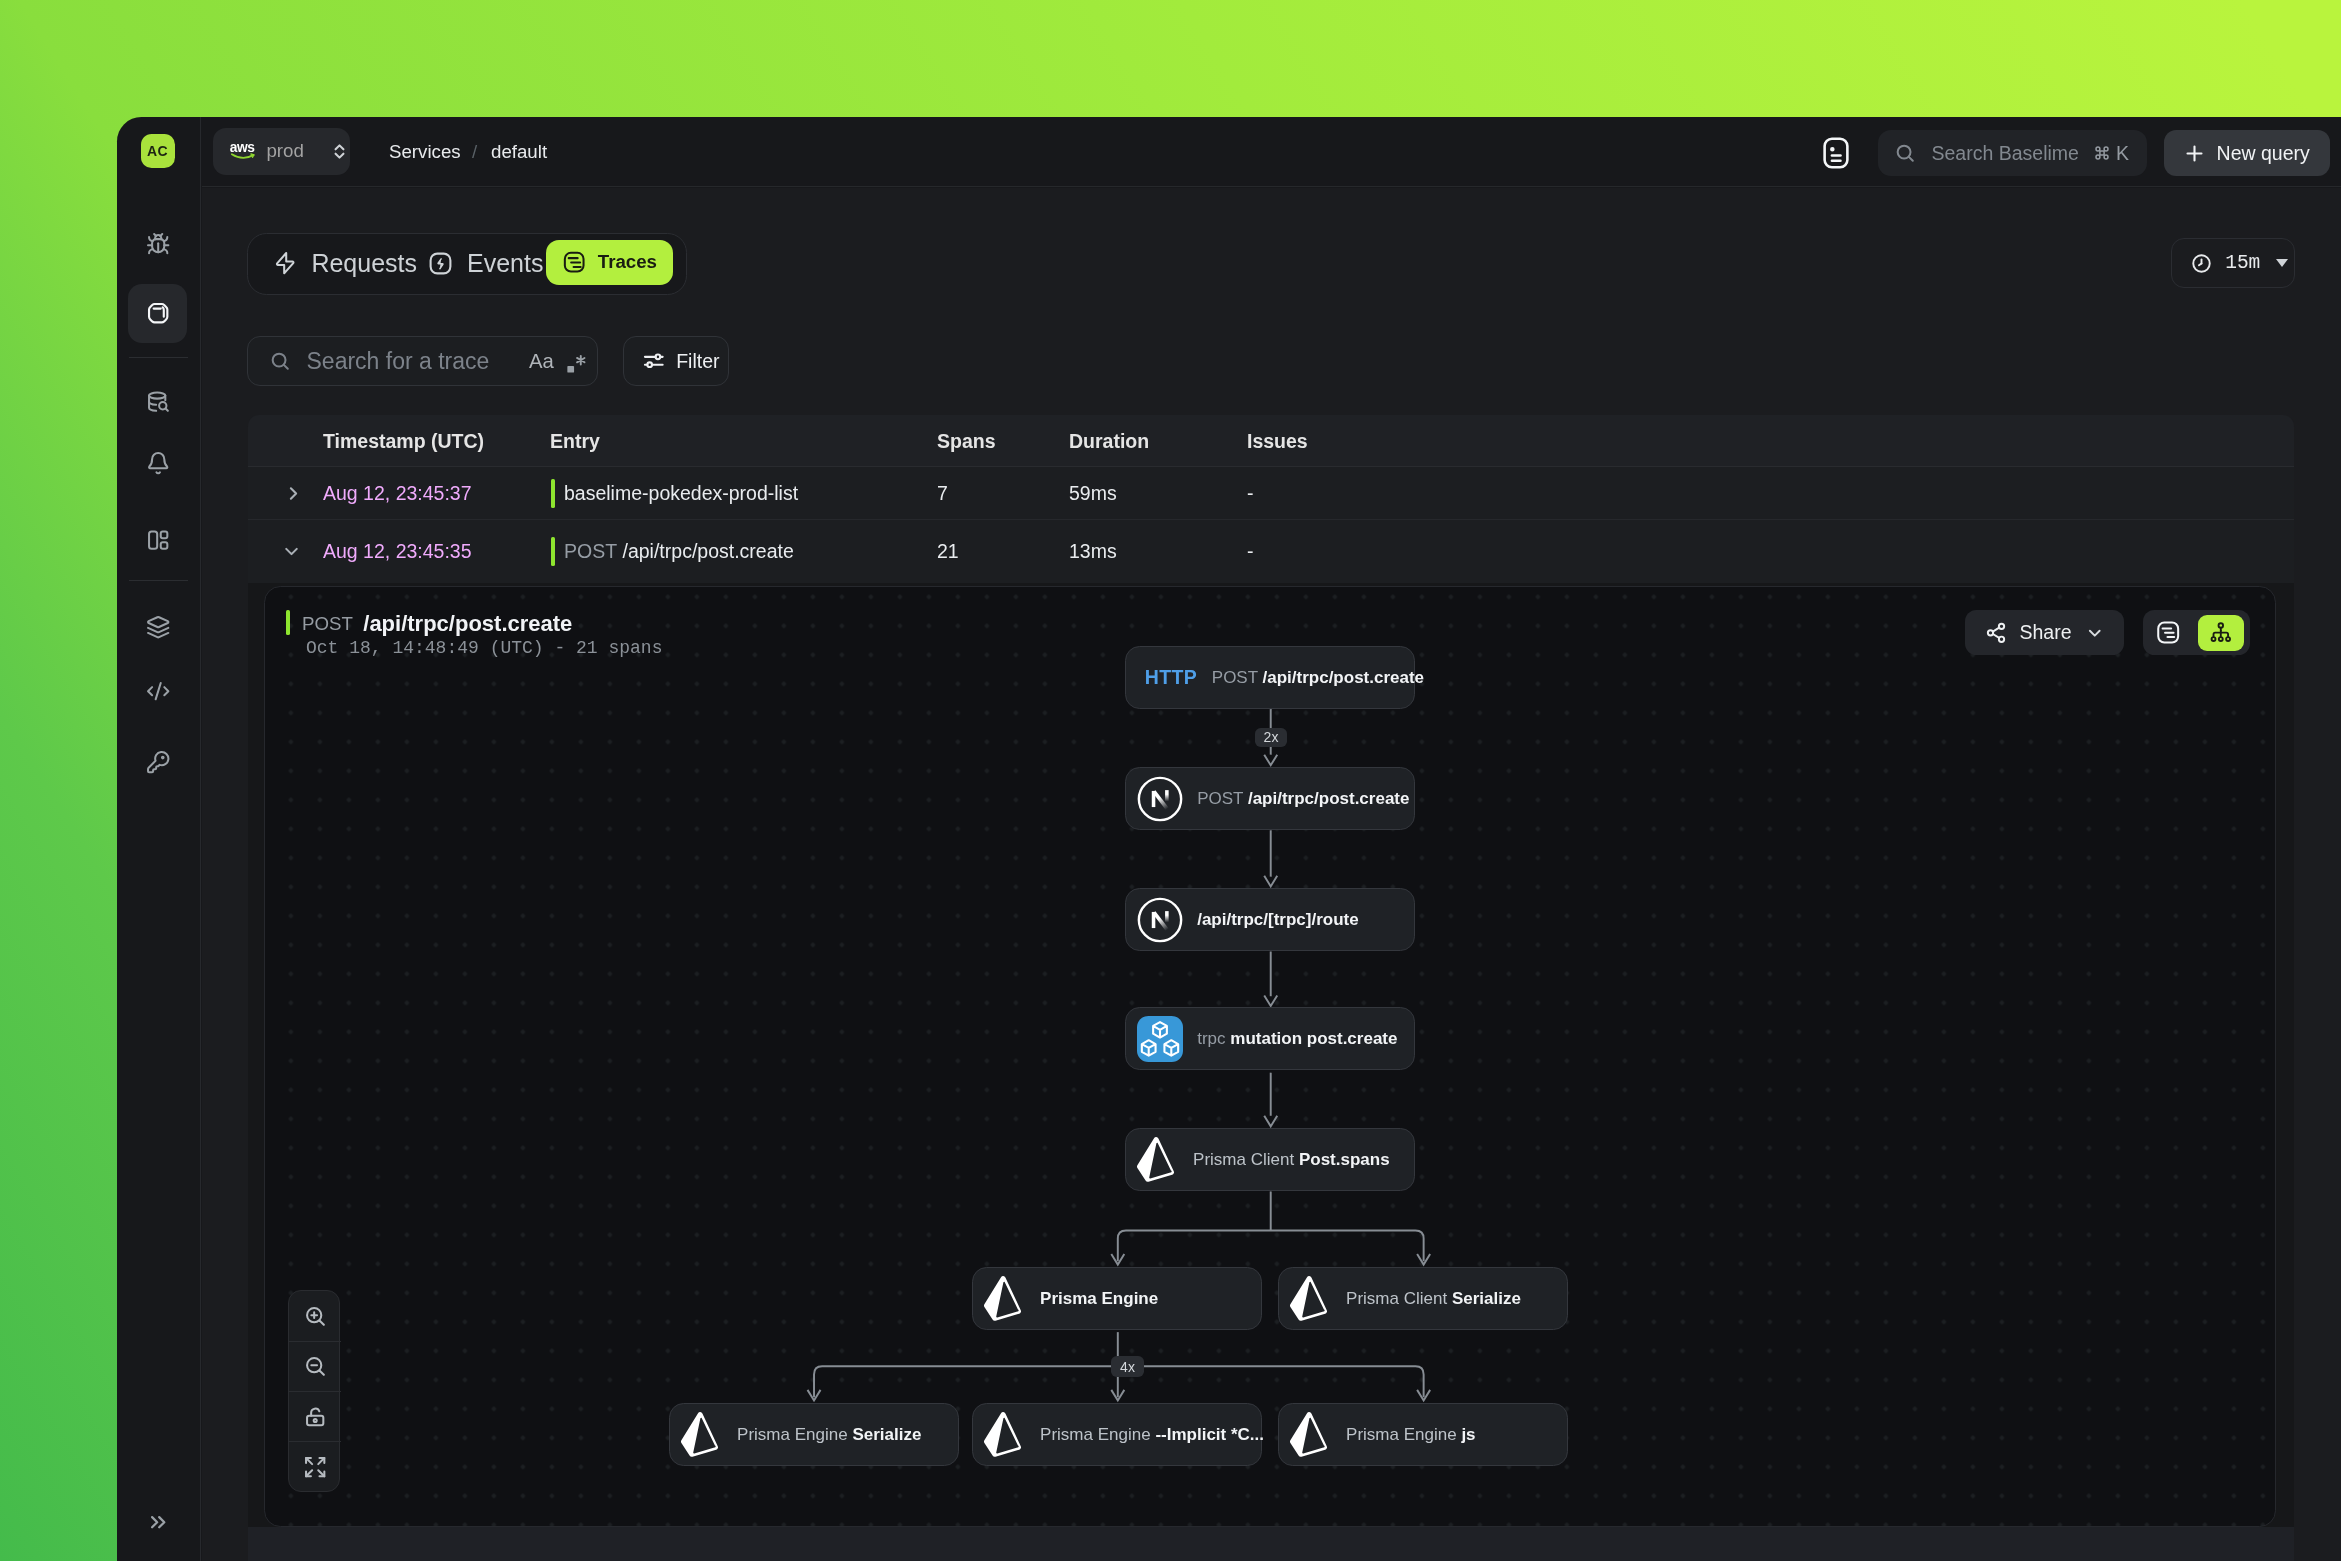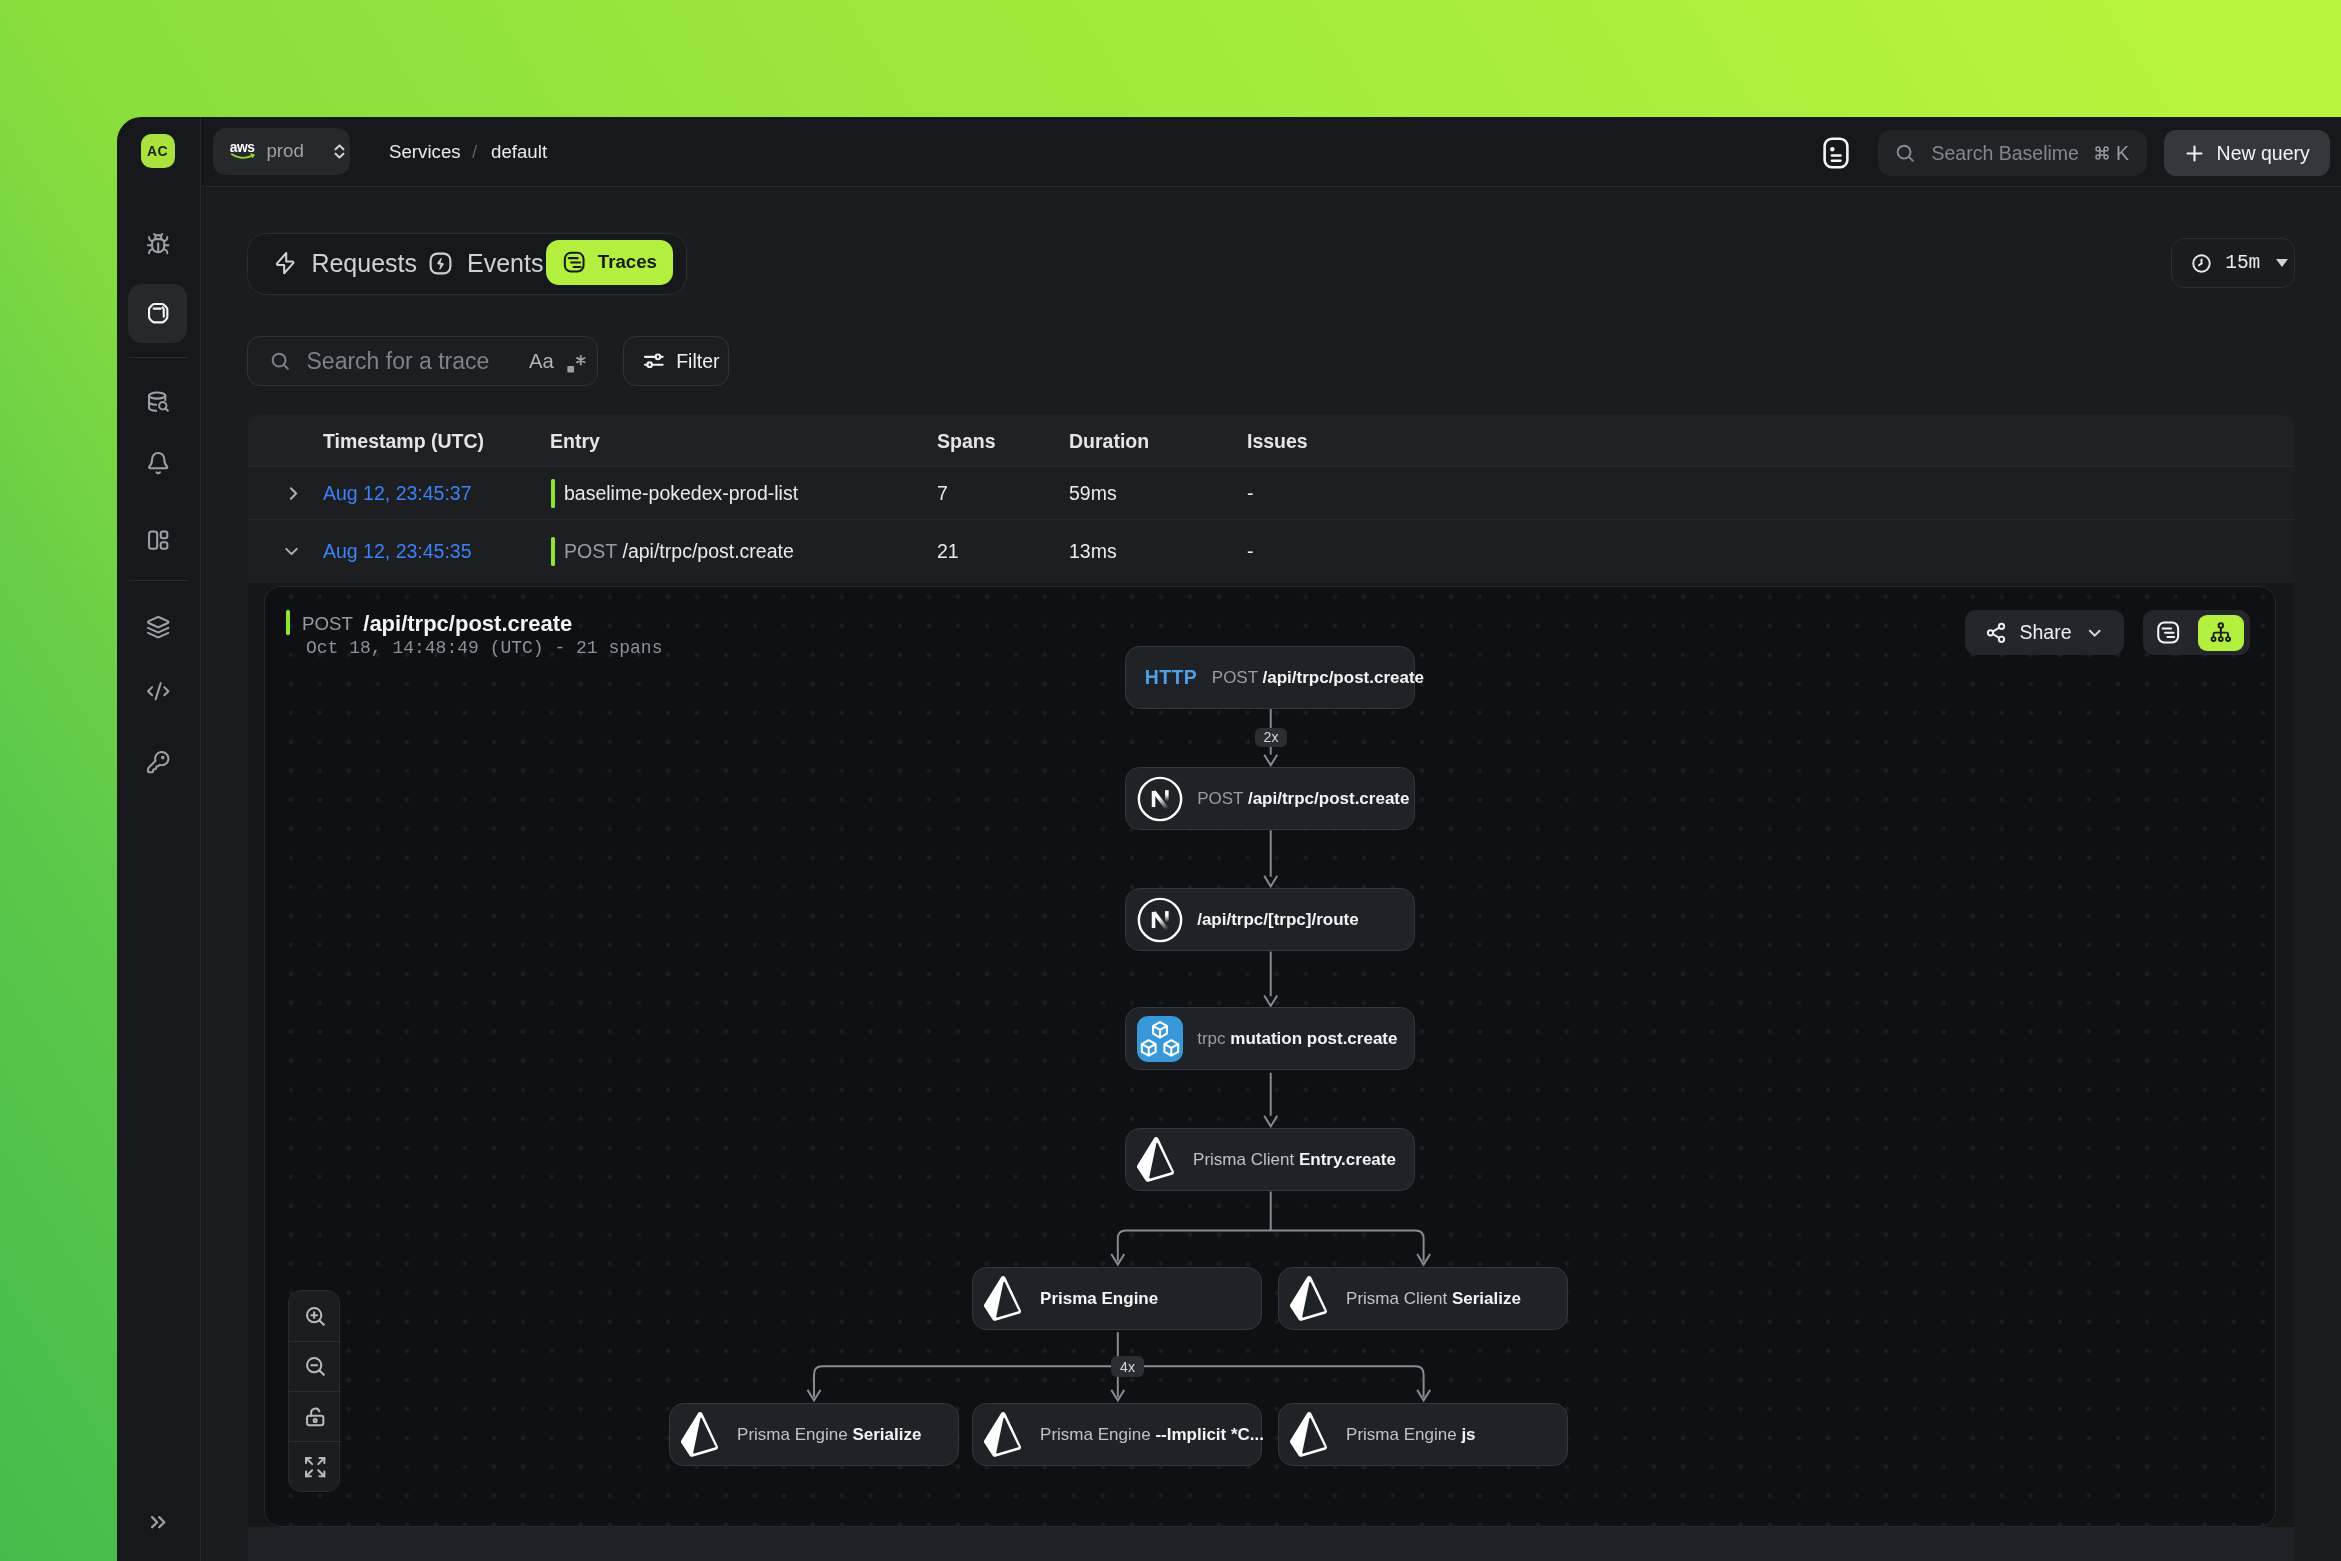--- a/index.html
+++ b/index.html
@@ -29,21 +29,21 @@
 #tracespill { position:absolute; left:298px; top:5.7px; width:127px; height:45px; background:#b3ef3e; border-radius:13px; display:flex; align-items:center; justify-content:center; color:#191c12; font-size:18.7px; font-weight:600; }
 #t15 { position:absolute; left:1969px; top:50px; width:124px; height:50px; border:1.6px solid #2b2d32; border-radius:13px; display:flex; align-items:center; color:#e8eaec; font-size:19.5px;font-family:Liberation Mono, monospace; }
 
 #searchbox { position:absolute; left:45px; top:148px; width:351px; height:50px; border:1.6px solid #303338; background:#1c1e21; border-radius:13px; display:flex; align-items:center; }
 #filterbtn { position:absolute; left:421px; top:148px; width:106px; height:50px; border:1.6px solid #303338; background:#1c1e21; border-radius:13px; display:flex; align-items:center; color:#eef0f2; font-size:19.5px; }
 
 #thead { position:absolute; left:46px; top:227px; width:2046px; height:52px; background:#1f2125; border-bottom:0.8px solid #292b2f; border-radius:11.4px 11.4px 0 0; color:#e5e5e5; font-size:19.5px; font-weight:600; }
 .hcell { position:absolute; top:0; height:52px; display:flex; align-items:center; }
 .trow { position:absolute; left:46px; width:2046px; background:#1c1e21; color:#e9ecef; font-size:19.5px; }
 .rcell { position:absolute; top:0; height:100%; display:flex; align-items:center; }
-.ts { color:#3b82f6; }
+.ts { color:#f0abfc; }
 .gbar { width:4.1px; height:29px; background:#8ee52f; border-radius:1.6px; }
 #expcell { position:absolute; left:46px; top:395px; width:2046px; height:944px; background:#161719; }
 
 #panel { position:absolute; left:62px; top:398px; width:2012px; height:941px; background:#0f1013; border:1.6px solid #26282d; border-radius:16.3px;
   background-image:radial-gradient(circle, #1c1f22 1.9px, transparent 2.4px); background-size:29px 29px; background-position:11.4px 24.4px; }
 .node { position:absolute; width:290px; height:63px; background:#1f2226; border:1.6px solid #34373d; border-radius:14.6px; display:flex; align-items:center; padding-left:10.6px; font-size:17px; color:#f2f4f6; white-space:nowrap; }
 .node .txt { margin-left:14.6px; }
 .gy { color:#969da5; font-weight:400; }
 .wt { color:#f2f4f6; font-weight:600; }
 .lt { color:#bdc3c9; font-weight:400; }
@@ -388,21 +388,21 @@
                 <path d="M14.5 30 23 34.8 v9.6 l-8.5 4.8 -8.5-4.8 v-9.6 z M6 34.8 l8.5 4.8 8.5-4.8 M14.5 39.6 v9.6"></path>
                 <path d="M42.5 30 51 34.8 v9.6 l-8.5 4.8 -8.5-4.8 v-9.6 z M34 34.8 l8.5 4.8 8.5-4.8 M42.5 39.6 v9.6"></path>
               </g>
             </svg>
             <span class="txt"><span class="gy">trpc</span> <span class="wt">mutation post.create</span></span>
           </div>
 <div class="node" style="left:860px;top:541px">
             <svg class="ic" width="37" height="45" viewBox="0 0 256 310">
               <path fill="#fff" d="M254.313 235.519 148 9.749A17.063 17.063 0 0 0 133.473.037a16.87 16.87 0 0 0-15.533 8.052L2.633 194.848a17.465 17.465 0 0 0 .193 18.747L59.2 300.896a18.13 18.13 0 0 0 20.363 7.489l163.599-48.392a17.929 17.929 0 0 0 11.26-9.722 17.542 17.542 0 0 0-.109-14.752zm-23.465 9.712L92.089 286.81c-4.236 1.259-8.282-2.411-7.458-6.754l49.628-237.681c.866-4.142 6.394-5.065 8.539-1.402l91.896 190.787a6.835 6.835 0 0 1-3.846 13.471z"></path>
             </svg>
-            <span class="txt" style="margin-left:19.5px"><span class="lt">Prisma Client</span> <span class="wt">Entry.create</span></span>
+            <span class="txt" style="margin-left:19.5px"><span class="lt">Prisma Client</span> <span class="wt">Post.spans</span></span>
           </div>
 <div class="node" style="left:707px;top:680px">
             <svg class="ic" width="37" height="45" viewBox="0 0 256 310">
               <path fill="#fff" d="M254.313 235.519 148 9.749A17.063 17.063 0 0 0 133.473.037a16.87 16.87 0 0 0-15.533 8.052L2.633 194.848a17.465 17.465 0 0 0 .193 18.747L59.2 300.896a18.13 18.13 0 0 0 20.363 7.489l163.599-48.392a17.929 17.929 0 0 0 11.26-9.722 17.542 17.542 0 0 0-.109-14.752zm-23.465 9.712L92.089 286.81c-4.236 1.259-8.282-2.411-7.458-6.754l49.628-237.681c.866-4.142 6.394-5.065 8.539-1.402l91.896 190.787a6.835 6.835 0 0 1-3.846 13.471z"></path>
             </svg>
             <span class="txt" style="margin-left:19.5px"><span class="wt">Prisma Engine</span></span>
           </div>
 <div class="node" style="left:1013px;top:680px">
             <svg class="ic" width="37" height="45" viewBox="0 0 256 310">
               <path fill="#fff" d="M254.313 235.519 148 9.749A17.063 17.063 0 0 0 133.473.037a16.87 16.87 0 0 0-15.533 8.052L2.633 194.848a17.465 17.465 0 0 0 .193 18.747L59.2 300.896a18.13 18.13 0 0 0 20.363 7.489l163.599-48.392a17.929 17.929 0 0 0 11.26-9.722 17.542 17.542 0 0 0-.109-14.752zm-23.465 9.712L92.089 286.81c-4.236 1.259-8.282-2.411-7.458-6.754l49.628-237.681c.866-4.142 6.394-5.065 8.539-1.402l91.896 190.787a6.835 6.835 0 0 1-3.846 13.471z"></path>

